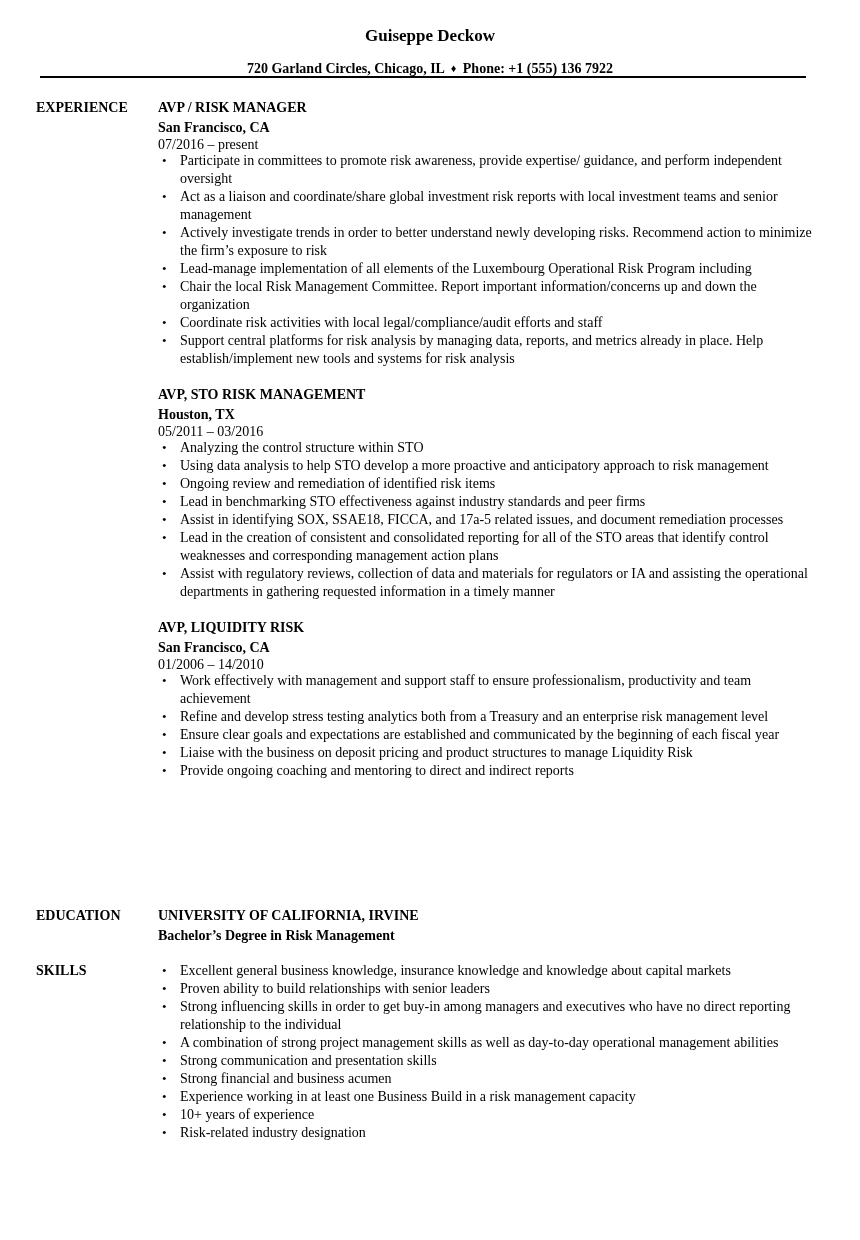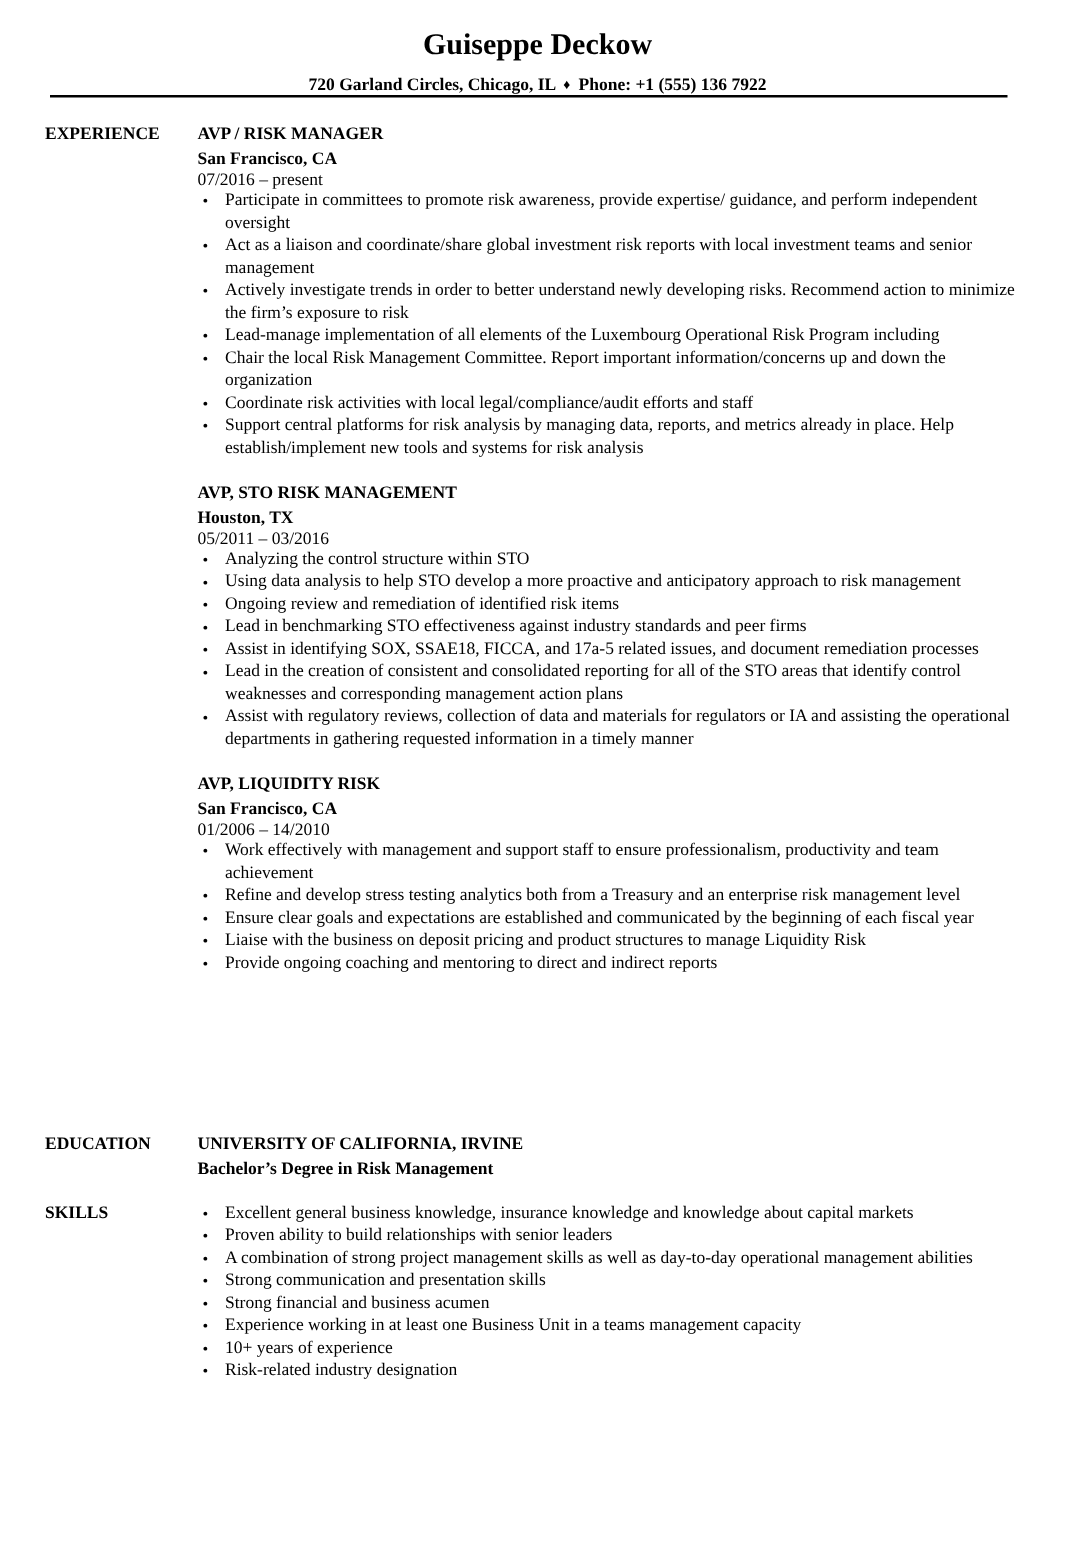--- a/index.html
+++ b/index.html
@@ -2,21 +2,21 @@
 <html><head>
   <meta charset="utf-8">
   <style>
     html, body { margin: 0; padding: 0; background: #ffffff; }
     body {
       width: 860px; height: 1240px; position: relative; overflow: hidden;
       font-family: "Liberation Serif", "DejaVu Serif", serif;
       color: #000000; font-size: 14px;
     }
     .header { position: absolute; top: 24px; left: 0; width: 860px; text-align: center; }
-    .name { font-size: 24px; font-weight: bold; line-height: 24px; margin: 0; }
+    .name { font-size: 17px; font-weight: bold; line-height: 24px; margin: 0; }
     .contact { font-size: 14px; font-weight: bold; line-height: 18px; margin-top: 12px; }
     .contact .sep { font-size: 11px; padding: 0 3px; position: relative; top: -1px; }
     .rule { position: absolute; top: 76px; left: 40px; width: 766px; height: 2px; background: #000; }
 
     .section { position: absolute; left: 0; width: 860px; }
     .section-label {
       position: absolute; left: 36px; top: 0; font-size: 14px; font-weight: bold;
       line-height: 18px; text-transform: uppercase;
     }
     .section-body { position: absolute; left: 158px; top: 0; width: 660px; }
@@ -103,21 +103,22 @@
     <div class="edu-degree">Bachelor’s Degree in Risk Management</div>
   </div>
 </div>
 
 <div class="section" style="top:962px;">
   <div class="section-label">SKILLS</div>
   <div class="section-body">
     <ul class="bullets" id="skills-list">
         <li>Excellent general business knowledge, insurance knowledge and knowledge about capital markets</li>
         <li>Proven ability to build relationships with senior leaders</li>
+        <li>Strong influencing skills in order to get buy-in among managers and executives who have no direct reporting relationship to the individual</li>
         <li>A combination of strong project management skills as well as day-to-day operational management abilities</li>
         <li>Strong communication and presentation skills</li>
         <li>Strong financial and business acumen</li>
-        <li>Experience working in at least one Business Unit in a teams management capacity</li>
+        <li>Experience working in at least one Business Build in a risk management capacity</li>
         <li>10+ years of experience</li>
         <li>Risk-related industry designation</li>
       </ul>
   </div>
 </div>
 
 </body></html>

